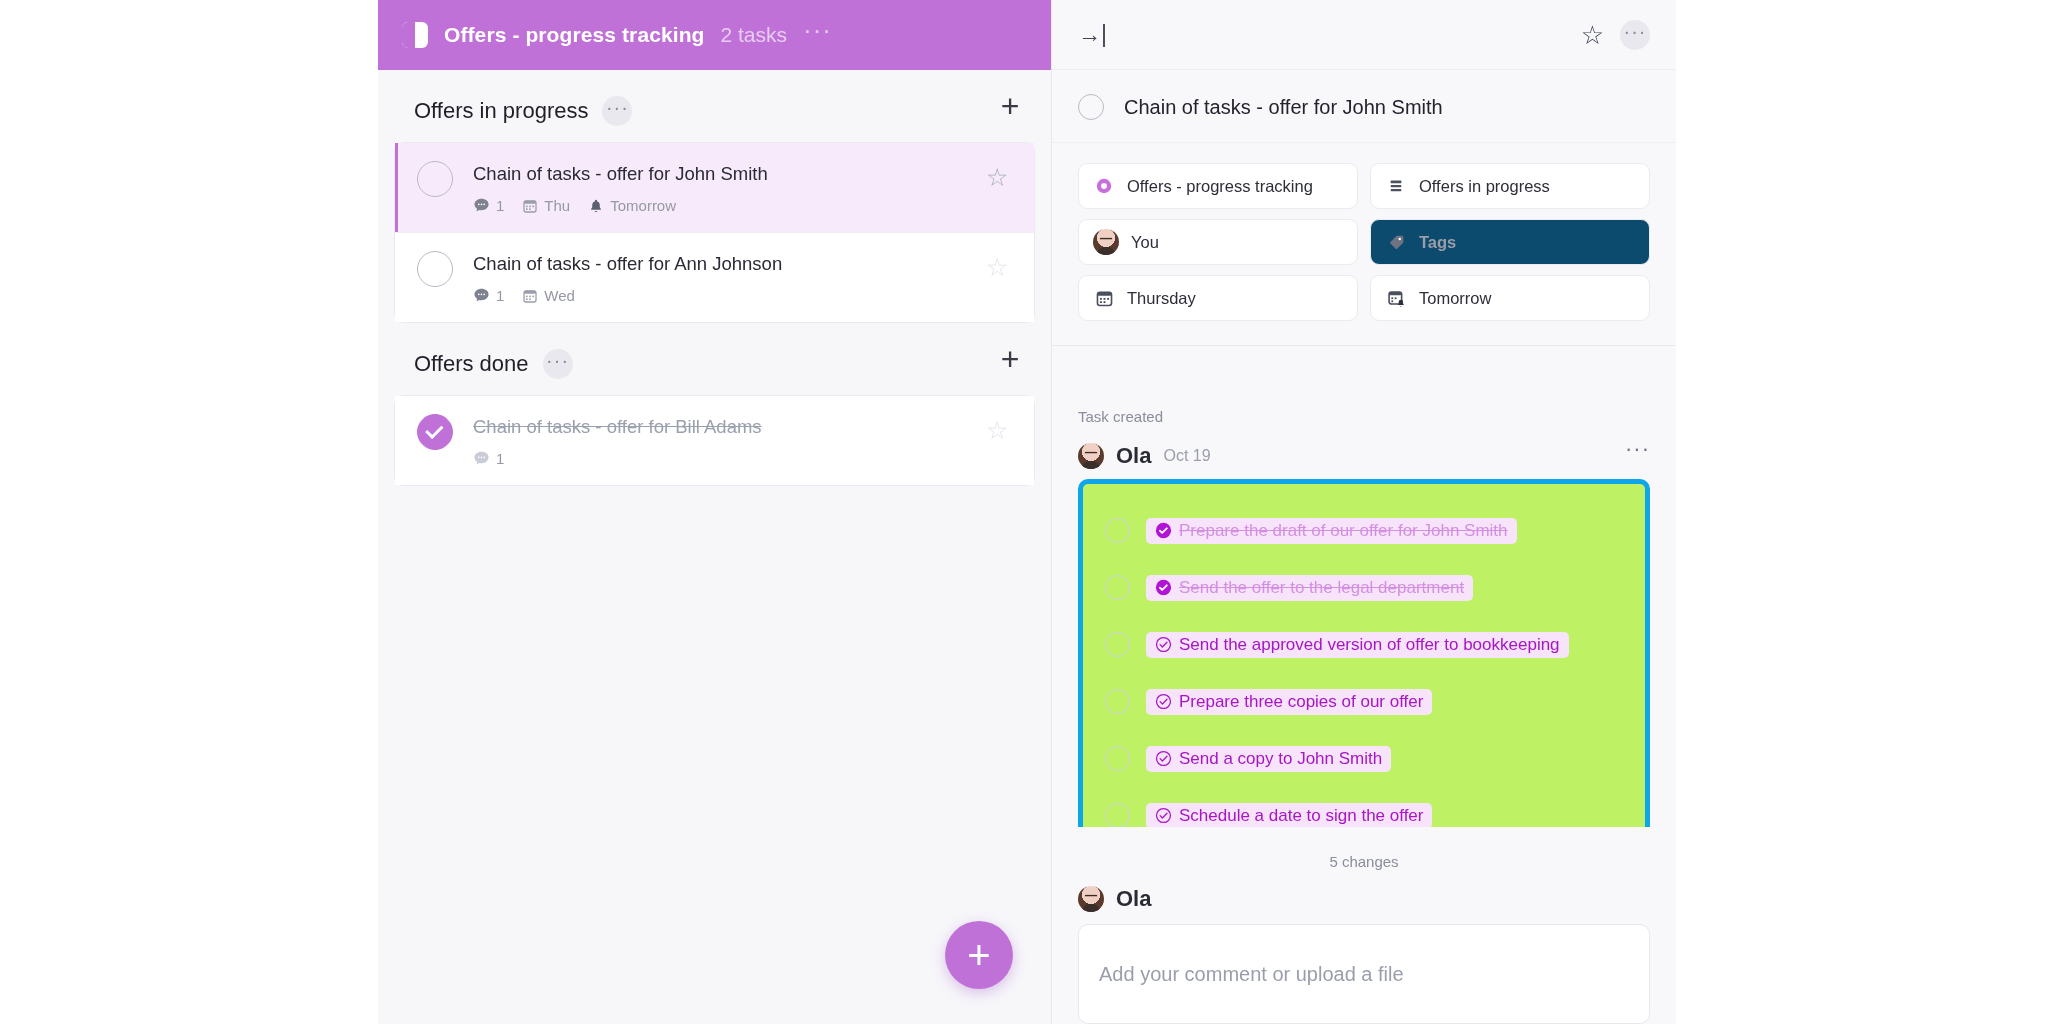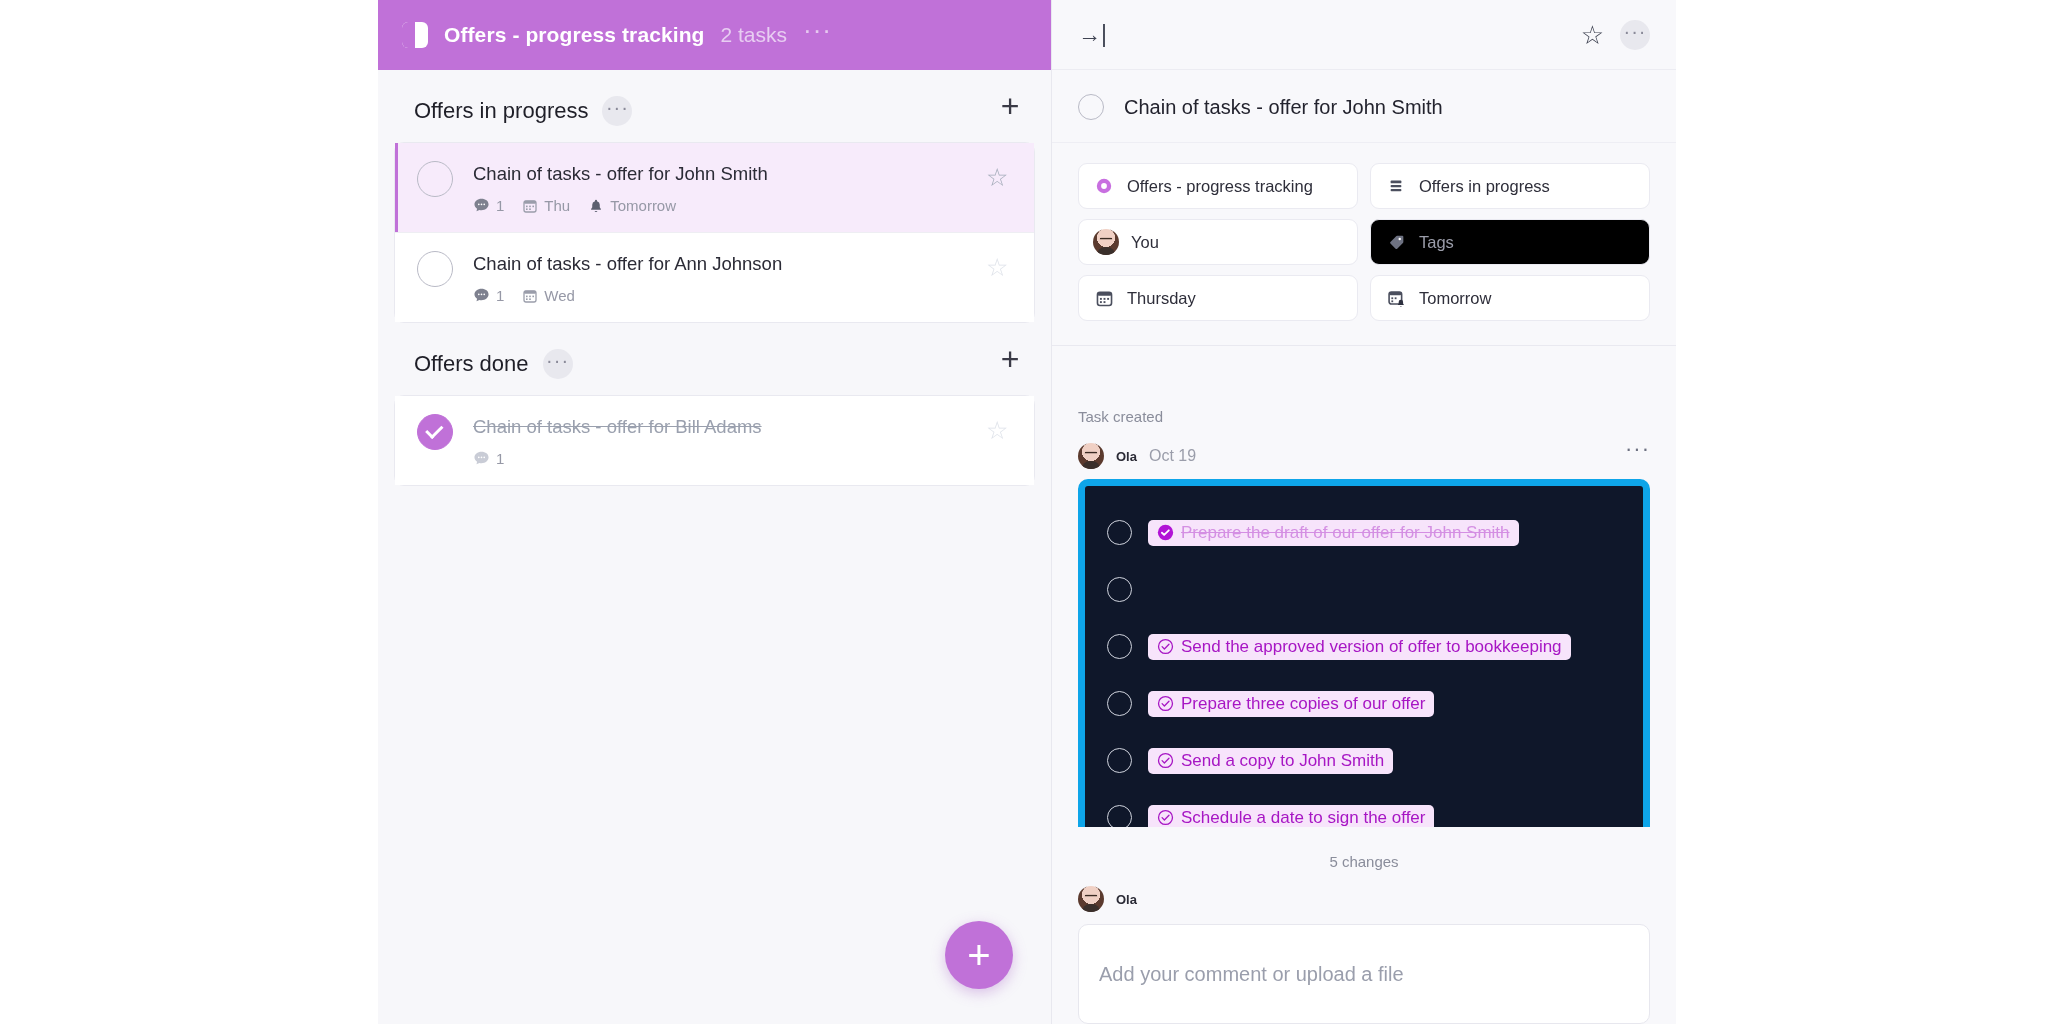--- a/index.html
+++ b/index.html
@@ -147,21 +147,21 @@
   .chips {
     display: grid; grid-template-columns: 1fr 1fr; gap: 10px 12px;
     padding: 20px 26px 24px 26px; background: #f8f8fb;
     border-bottom: 1px solid #e9e9f0;
   }
   .chip {
     background: #ffffff; border: 1px solid #eaeaf1; border-radius: 9px;
     height: 46px; display: flex; align-items: center; gap: 12px; padding: 0 14px;
     font-size: 16.5px; color: #2e2e3a; cursor: pointer;
   }
-  .chip.empty { background: #000000; border-color: #eaeaf1; }
+  .chip.empty { background: #0c4a6e; border-color: #eaeaf1; font-weight: bold; }
   .chip.empty .chip-label { color: #9b9daa; }
   .chip-ico { width: 22px; height: 22px; flex: 0 0 22px; display: flex; align-items: center; justify-content: center; }
 
   .avatar {
     width: 26px; height: 26px; border-radius: 50%; flex: 0 0 26px;
     background: radial-gradient(circle at 50% 34%, #f0d0c4 0 42%, #5b3a2e 43% 100%);
     position: relative; overflow: hidden;
   }
   .avatar::before {
     content:""; position:absolute; left:50%; top:46%; transform:translate(-50%,-50%);
@@ -170,29 +170,29 @@
   .avatar::after {
     content:""; position:absolute; left:50%; bottom:0; transform:translateX(-50%);
     width: 18px; height: 8px; background:#3a2f2b; border-radius: 8px 8px 0 0;
   }
 
   .activity {
     flex: 1 1 auto; padding: 18px 26px 0 26px; overflow: hidden; background: #f8f8fb;
   }
   .act-label { font-size: 15px; color: #8a8d9b; margin-bottom: 18px; margin-top: 44px; }
   .author-row { display: flex; align-items: center; gap: 12px; position: relative; margin-bottom: -4px; }
-  .author-name { font-size: 13px; color: #2b2b36; font-weight: bold; }
+  .author-name { font-size: 22px; color: #2b2b36; font-weight: bold; }
   .author-date { font-size: 16px; color: #9a9daa; }
   .author-more {
     position: absolute; right: 0; top: 2px; color: #6c7080;
     font-size: 22px; line-height: 8px; letter-spacing: 1px; cursor: pointer;
   }
 
   .subtask-card {
-    background: #0f172a; border: 7px solid #0ea5e9; border-radius: 10px;
+    background: #bef264; border: 5px solid #0ea5e9; border-radius: 10px;
     margin-top: 14px; padding: 18px 18px 18px 22px;
   }
   .subtask {
     display: flex; align-items: center; gap: 16px; min-height: 57px;
   }
   .sub-circle {
     width: 25px; height: 25px; border-radius: 50%;
     border: 1.6px solid #cfd3dd; flex: 0 0 25px; cursor: pointer; background: transparent;
   }
   .sub-pill {
@@ -458,20 +458,27 @@
             <svg class="sub-ico" viewBox="0 0 20 20">
                 <circle cx="10" cy="10" r="9" fill="#b214d6"></circle>
                 <path d="M5.8 10.3l2.6 2.6 5.5-5.5" fill="none" stroke="#fff" stroke-width="2.1" stroke-linecap="round" stroke-linejoin="round"></path>
               </svg>
             <span>Prepare the draft of our offer for John Smith</span>
           </div>
         </div>
 
         <div class="subtask">
           <div class="sub-circle"></div>
+          <div class="sub-pill done">
+            <svg class="sub-ico" viewBox="0 0 20 20">
+                <circle cx="10" cy="10" r="9" fill="#b214d6"></circle>
+                <path d="M5.8 10.3l2.6 2.6 5.5-5.5" fill="none" stroke="#fff" stroke-width="2.1" stroke-linecap="round" stroke-linejoin="round"></path>
+              </svg>
+            <span>Send the offer to the legal department</span>
+          </div>
         </div>
 
         <div class="subtask">
           <div class="sub-circle"></div>
           <div class="sub-pill">
             <svg class="sub-ico" viewBox="0 0 20 20">
                 <circle cx="10" cy="10" r="8.2" fill="none" stroke="#a716c4" stroke-width="1.5"></circle>
                 <path d="M6 10.2l2.7 2.7 5.4-5.6" fill="none" stroke="#a716c4" stroke-width="1.5" stroke-linecap="round" stroke-linejoin="round"></path>
               </svg>
             <span>Send the approved version of offer to bookkeeping</span>

